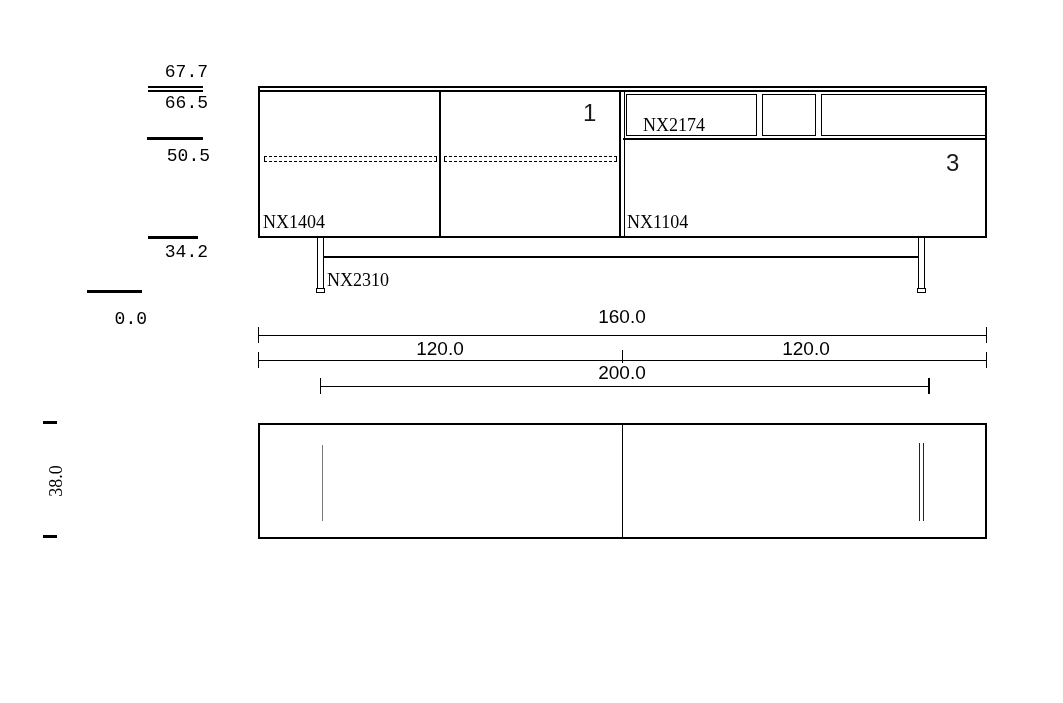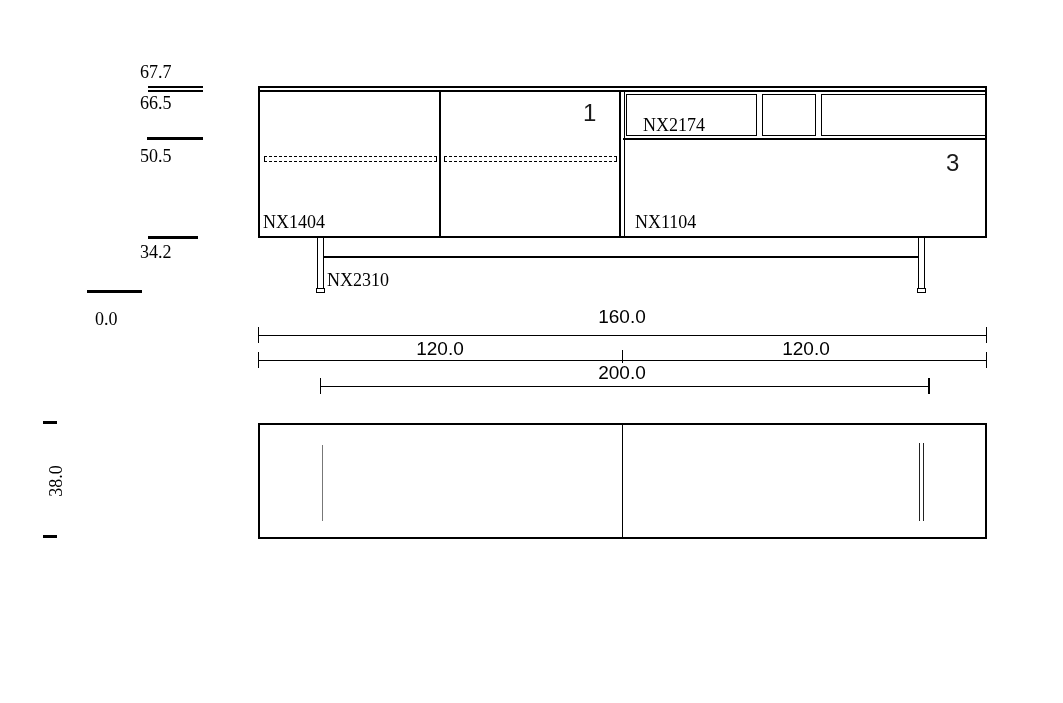--- a/index.html
+++ b/index.html
@@ -8,21 +8,21 @@
   .abs{position:absolute;}
   .hline{position:absolute;background:#000;}
   .vline{position:absolute;background:#000;}
   .txt-serif{position:absolute;font-family:"Liberation Serif", serif;font-size:18px;
              line-height:1;white-space:nowrap;color:#000;}
   .txt-sans{position:absolute;font-family:"Liberation Sans", sans-serif;font-size:19px;
             line-height:1;white-space:nowrap;color:#000;}
   .posnum{font-family:"Liberation Sans", sans-serif;font-size:24px;line-height:1;color:#1a1a1a;}
   .box{position:absolute;box-sizing:border-box;background:transparent;}
   .center{text-align:center;}
-  .right{}
+  .right{text-align:right;font-family:Liberation Mono, monospace;}
 </style>
 </head>
 <body>
 
 <div id="canvas">
 
   <div class="txt-serif right" style="left:140px;top:63px;width:68px;">67.7</div>
   <div class="hline" style="left:148px;top:86px;width:55px;height:2px;"></div>
   <div class="hline" style="left:148px;top:90px;width:55px;height:2px;"></div>
   <div class="txt-serif right" style="left:140px;top:94px;width:68px;">66.5</div>
@@ -47,21 +47,21 @@
   <div class="box" style="left:625.5px;top:93.5px;width:131px;height:42px;border:1.3px solid #000;"></div>
   <div class="box" style="left:761.5px;top:93.5px;width:54px;height:42px;border:1.3px solid #000;"></div>
   <div class="box" style="left:820.5px;top:93.5px;width:165px;height:42px;border:1.3px solid #000;"></div>
 
   <div class="hline" style="left:623px;top:137.5px;width:364px;height:2.5px;"></div>
 
   <div class="txt-serif" style="left:263px;top:213px;">NX1404</div>
   <div class="posnum abs" style="left:583px;top:101px;">1</div>
   <div class="txt-serif" style="left:627px;top:116px;margin-left:16px;">NX2174</div>
   <div class="posnum abs" style="left:946px;top:151px;">3</div>
-  <div class="txt-serif" style="left:627px;top:213px;margin-left:8px;">NX1104</div>
+  <div class="txt-serif" style="left:627px;top:213px;">NX1104</div>
   <div class="txt-serif" style="left:327px;top:271px;">NX2310</div>
 
   <div class="box" style="left:317px;top:238px;width:6.5px;height:50px;border-left:1.4px solid #000;border-right:1.4px solid #000;"></div>
   <div class="box" style="left:315.5px;top:288px;width:9px;height:5px;border:1.2px solid #000;"></div>
   <div class="box" style="left:918px;top:237px;width:6.5px;height:51px;border-left:1.4px solid #000;border-right:1.4px solid #000;"></div>
   <div class="box" style="left:916.5px;top:288px;width:9px;height:5px;border:1.2px solid #000;"></div>
   <div class="hline" style="left:323.5px;top:256px;width:594.5px;height:1.5px;"></div>
 
   <div class="txt-sans center" style="left:572px;top:307px;width:100px;">160.0</div>
   <div class="hline" style="left:258px;top:334.5px;width:729px;height:1.5px;"></div>

